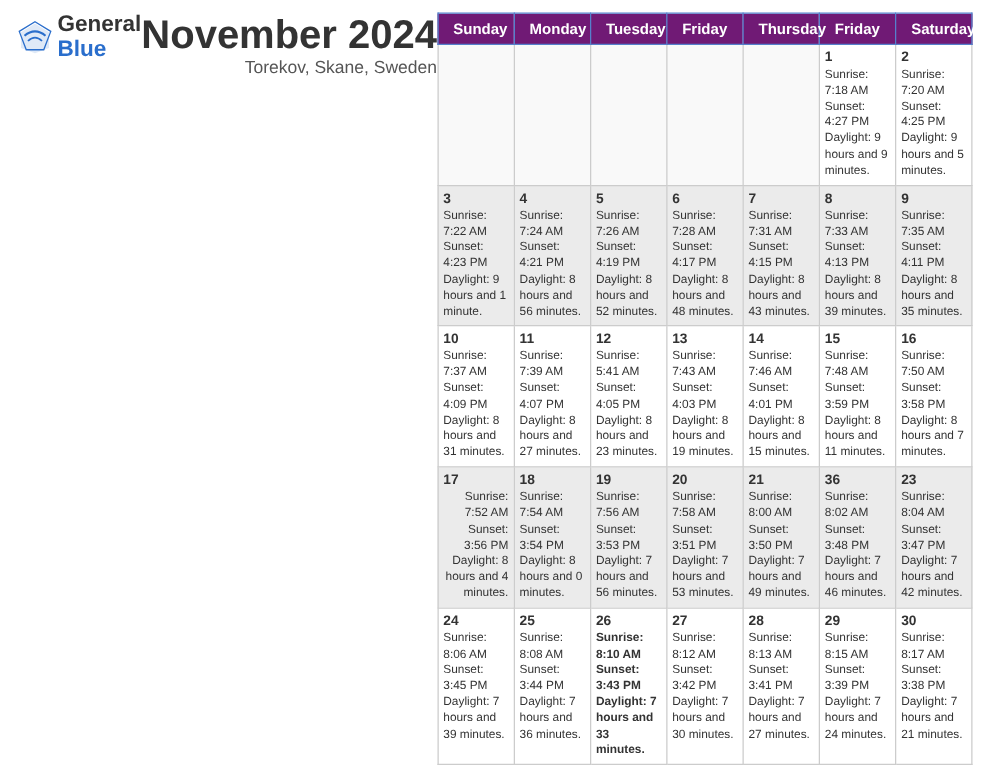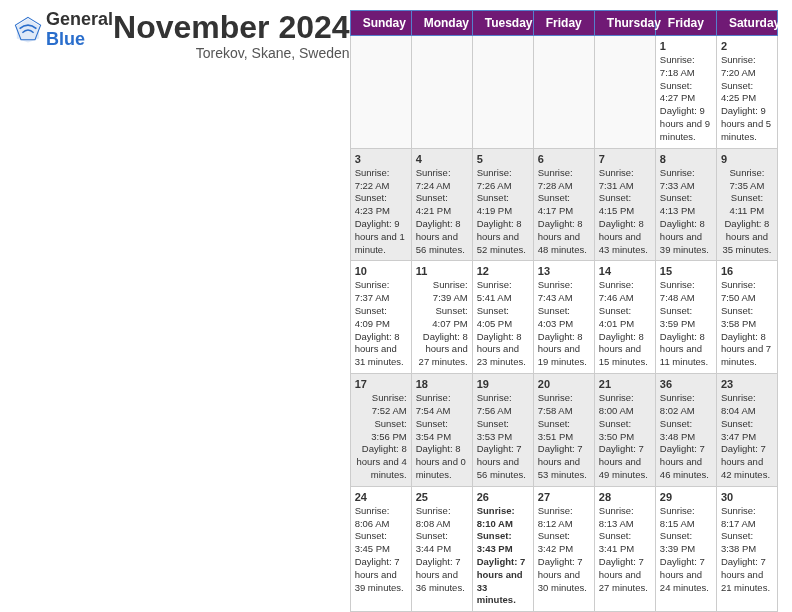--- a/index.html
+++ b/index.html
@@ -181,35 +181,35 @@
 Daylight: 8 hours and 43 minutes.</div>
           </td>
           <td>
             <span class="day-num">8</span>
             <div class="day-info" style="white-space: pre-line;">Sunrise: 7:33 AM
 Sunset: 4:13 PM
 Daylight: 8 hours and 39 minutes.</div>
           </td>
           <td>
             <span class="day-num">9</span>
-            <div class="day-info" style="white-space: pre-line; text-align: center;">Sunrise: 7:35 AM
+            <div class="day-info" style="white-space: pre-line;">Sunrise: 7:35 AM
 Sunset: 4:11 PM
 Daylight: 8 hours and 35 minutes.</div>
           </td>
         </tr>
         <tr>
           <td>
             <span class="day-num">10</span>
             <div class="day-info" style="white-space: pre-line;">Sunrise: 7:37 AM
 Sunset: 4:09 PM
 Daylight: 8 hours and 31 minutes.</div>
           </td>
           <td>
             <span class="day-num">11</span>
-            <div class="day-info" style="white-space: pre-line; text-align: right;">Sunrise: 7:39 AM
+            <div class="day-info" style="white-space: pre-line;">Sunrise: 7:39 AM
 Sunset: 4:07 PM
 Daylight: 8 hours and 27 minutes.</div>
           </td>
           <td>
             <span class="day-num">12</span>
             <div class="day-info" style="white-space: pre-line;">Sunrise: 5:41 AM
 Sunset: 4:05 PM
 Daylight: 8 hours and 23 minutes.</div>
           </td>
           <td>

